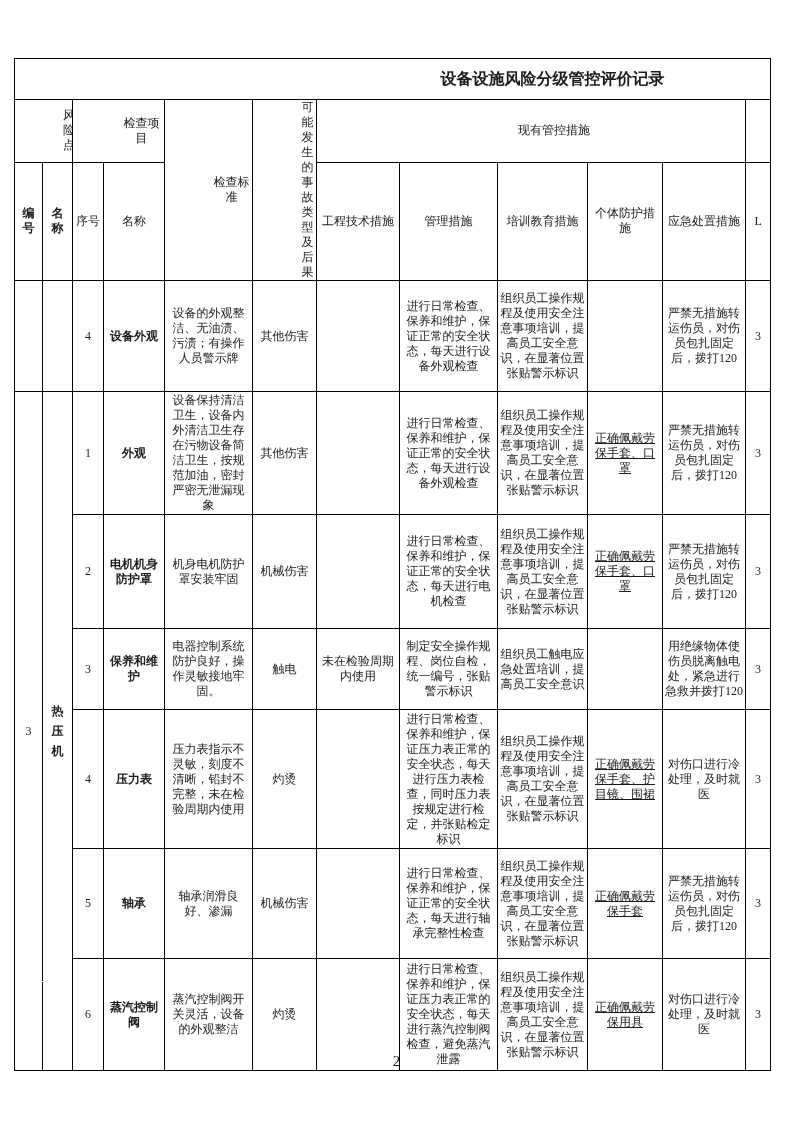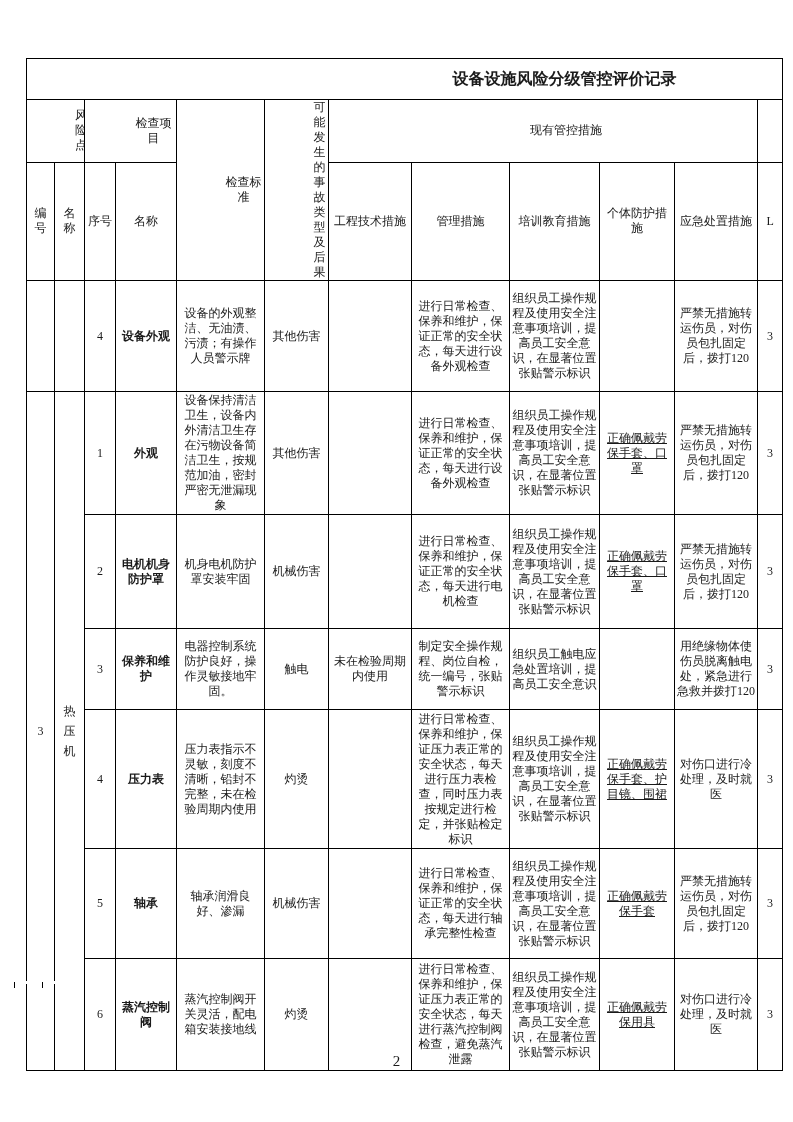--- a/index.html
+++ b/index.html
@@ -2,42 +2,42 @@
 <html><head>
 <meta charset="utf-8">
 <style>
   html,body { margin:0; padding:0; }
   body {
     width:793px; height:1122px; position:relative; background:#ffffff;
     font-family:"Liberation Serif","DejaVu Serif",serif; color:#111;
     overflow:hidden;
   }
   table.doc {
-    position:absolute; left:26px; top:58px; width:756px;
+    position:absolute; left:14px; top:58px; width:756px;
     border-collapse:collapse; table-layout:fixed;
   }
   table.doc td {
     border:1px solid #000; text-align:center; vertical-align:middle;
     font-size:12px; line-height:15px; padding:0 2px; color:#1a1a1a;
     overflow:hidden; word-break:break-word;
   }
   tr.r-title td {
     height:40px; font-weight:bold; font-size:16px; line-height:18px;
     text-align:center; padding:0 0 0 320px;
   }
   tr.r-group td { height:32px;padding-left:48px; }
   tr.r-sub td { height:70px; }
   tr.h110 td { height:110px; }
   tr.h122 td { height:122px;margin-top:6px; }
   tr.h113 td { height:113px; }
   tr.h80  td { height:80px;  }
   tr.h138 td { height:138px; }
   tr.h109 td { height:109px; }
   tr.h111 td { height:111px; }
-  .stack { display:block; width:1em; margin:0 auto; word-break:break-all; line-height:15px; }
+  .stack { display:block; width:1em; margin:0 auto; word-break:break-all; line-height:15px;font-weight:bold; }
   td.risk-no-cell { vertical-align:bottom; padding-bottom:118px; }
   td.risk-name-cell { vertical-align:bottom; padding-bottom:96px; }
   td.risk-name-cell .stack { line-height:20px; }
   td.c-name2 { padding:0 9px;font-weight:bold; }
   td.c-std   { padding:0 6px; }
   td.c-eng   { padding:0 5px; }
   td.c-mgmt  { padding:0 5px; }
   td.c-train { padding:0 6px; }
   td.c-ppe   { padding:0 5px;text-decoration:underline; }
   td.c-emg   { padding:0 3px; }
@@ -180,21 +180,21 @@
     <td class="c-mgmt">进行日常检查、保养和维护，保证正常的安全状态，每天进行轴承完整性检查</td>
     <td class="c-train">组织员工操作规程及使用安全注意事项培训，提高员工安全意识，在显著位置张贴警示标识</td>
     <td class="c-ppe">正确佩戴劳保手套</td>
     <td class="c-emg">严禁无措施转运伤员，对伤员包扎固定后，拨打120</td>
     <td>3</td>
   </tr>
 
   <tr class="h111">
     <td>6</td>
     <td class="c-name2">蒸汽控制阀</td>
-    <td class="c-std">蒸汽控制阀开关灵活，配电箱安装接地线</td>
+    <td class="c-std">蒸汽控制阀开关灵活，设备的外观整洁</td>
     <td>灼烫</td>
     <td class="c-eng"></td>
     <td class="c-mgmt">进行日常检查、保养和维护，保证压力表正常的安全状态，每天进行蒸汽控制阀检查，避免蒸汽泄露</td>
     <td class="c-train">组织员工操作规程及使用安全注意事项培训，提高员工安全意识，在显著位置张贴警示标识</td>
     <td class="c-ppe">正确佩戴劳保用具</td>
     <td class="c-emg">对伤口进行冷处理，及时就医</td>
     <td>3</td>
   </tr>
 </tbody>
   </table>

